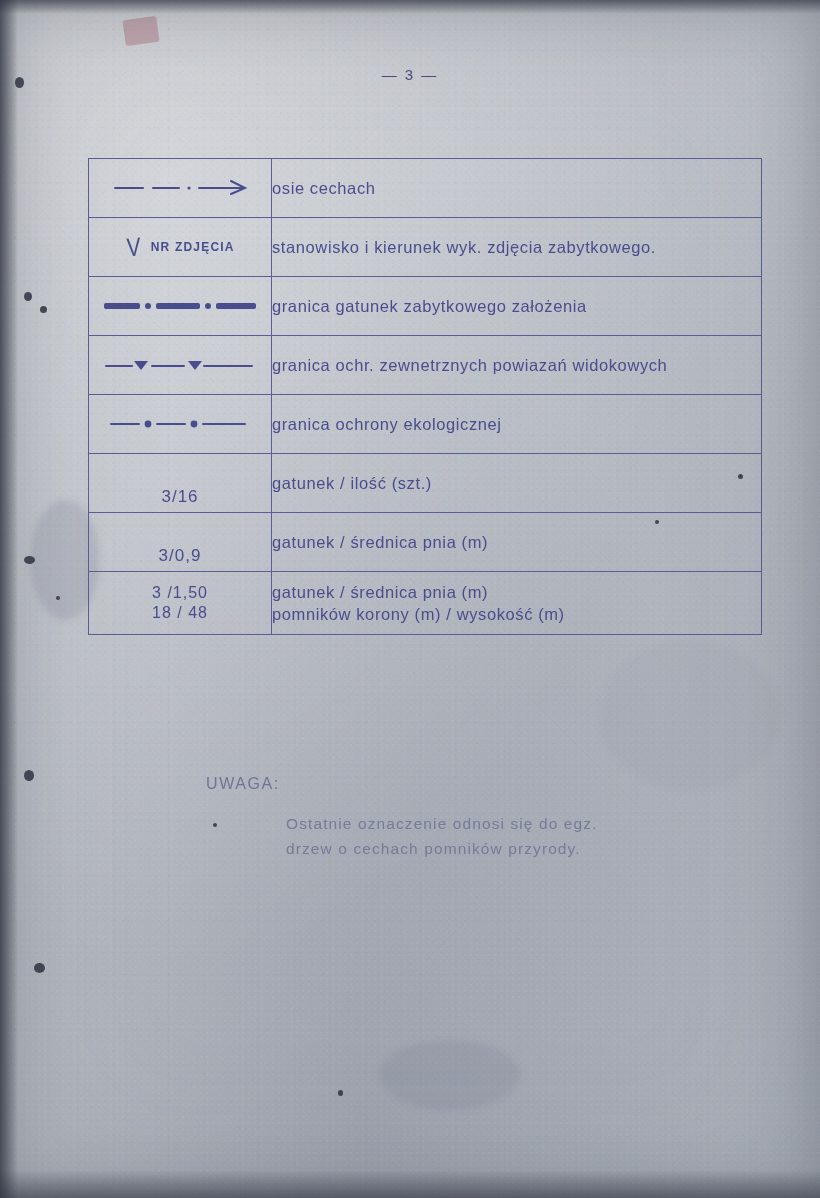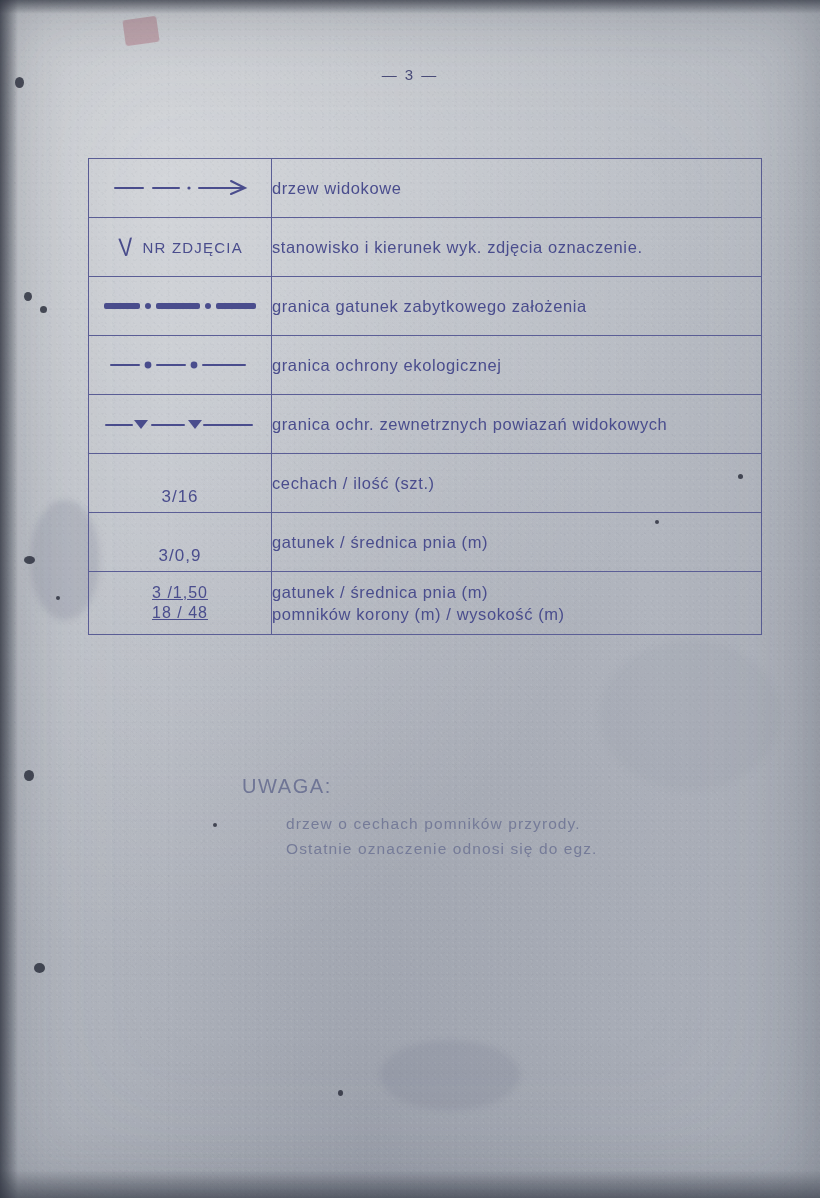--- a/index.html
+++ b/index.html
@@ -110,48 +110,47 @@
     font-size: 17px;
     color: #4a4d8d;
     letter-spacing: 1px;
     margin-top: 28px;
   }
   .fracwrap {
     text-align: left;
     line-height: 1.25;
     font-size: 16px;
     color: #4a4d8d;
-    text-decoration: underline;
   }
   .fracwrap .ln1 { display:block; letter-spacing:1px; }
   .fracwrap .ln2 { display:block; letter-spacing:1px; }
 
   
   .photo-sym { display:flex; align-items:center; gap:8px; }
   .photo-sym .vmark {
     font-size: 26px;
     line-height: 1;
     color: #4a4d8d;
     transform: scaleX(.8) rotate(-4deg);
   }
   .photo-sym .small {
-    font-size: 15px;
+    font-size: 12px;
     letter-spacing: 1.2px;
     color: #4a4d8d;
+    font-weight: bold;
   }
 
   
   #note {
     position: absolute;
     left: 206px;
     top: 775px;
     color: #6f7595;
-    font-size: 20px;
+    font-size: 16px;
     letter-spacing: 1.6px;
-    margin-left: 36px;
   }
   #note-body {
     position: absolute;
     left: 286px;
     top: 812px;
     color: #757b98;
     font-size: 15.5px;
     letter-spacing: 1.1px;
     line-height: 1.6;
   }
@@ -214,33 +213,33 @@
               <g stroke="#4a4d8d" stroke-width="2" fill="none" stroke-linecap="round">
                 <line x1="10" y1="12" x2="38" y2="12"></line>
                 <line x1="48" y1="12" x2="74" y2="12"></line>
                 <circle cx="84" cy="12" r="1.6" fill="#4a4d8d" stroke="none"></circle>
                 <line x1="94" y1="12" x2="138" y2="12"></line>
                 <polyline points="126,5 140,12 126,18"></polyline>
               </g>
             </svg>
           </div>
         </td>
-        <td class="desc">drzew widokowe</td>
+        <td class="desc">osie cechach</td>
       </tr>
 
       <tr>
         <td class="sym">
           <div class="symwrap">
             <div class="photo-sym">
               <span class="vmark">V</span>
               <span class="small">NR ZDJĘCIA</span>
             </div>
           </div>
         </td>
-        <td class="desc">stanowisko i kierunek wyk. zdjęcia oznaczenie.</td>
+        <td class="desc">stanowisko i kierunek wyk. zdjęcia zabytkowego.</td>
       </tr>
 
       <tr>
         <td class="sym">
           <div class="symwrap">
             <svg width="160" height="16" viewBox="0 0 160 16">
               <g fill="#4a4d8d">
                 <rect x="4" y="5" width="36" height="6" rx="2"></rect>
                 <circle cx="48" cy="8" r="3"></circle>
                 <rect x="56" y="5" width="44" height="6" rx="2"></rect>
@@ -249,58 +248,58 @@
               </g>
             </svg>
           </div>
         </td>
         <td class="desc">granica gatunek zabytkowego założenia</td>
       </tr>
 
       <tr>
         <td class="sym">
           <div class="symwrap">
+            <svg width="160" height="20" viewBox="0 0 160 20">
+              <g stroke="#4a4d8d" stroke-width="2" fill="none" stroke-linecap="round">
+                <line x1="6" y1="11" x2="32" y2="11"></line>
+                <line x1="52" y1="11" x2="84" y2="11"></line>
+                <line x1="104" y1="11" x2="152" y2="11"></line>
+              </g>
+              <polygon points="34,6 48,6 41,15" fill="#4a4d8d"></polygon>
+              <polygon points="88,6 102,6 95,15" fill="#4a4d8d"></polygon>
+            </svg>
+          </div>
+        </td>
+        <td class="desc">granica ochr. zewnetrznych powiazań widokowych</td>
+      </tr>
+
+      <tr>
+        <td class="sym">
+          <div class="symwrap">
             <svg width="150" height="16" viewBox="0 0 150 16">
               <g stroke="#4a4d8d" stroke-width="2" fill="none" stroke-linecap="round">
                 <line x1="6" y1="8" x2="34" y2="8"></line>
                 <line x1="52" y1="8" x2="80" y2="8"></line>
                 <line x1="98" y1="8" x2="140" y2="8"></line>
               </g>
               <circle cx="43" cy="8" r="3.4" fill="#4a4d8d"></circle>
               <circle cx="89" cy="8" r="3.4" fill="#4a4d8d"></circle>
             </svg>
           </div>
         </td>
         <td class="desc">granica ochrony ekologicznej</td>
       </tr>
 
       <tr>
         <td class="sym">
           <div class="symwrap">
-            <svg width="160" height="20" viewBox="0 0 160 20">
-              <g stroke="#4a4d8d" stroke-width="2" fill="none" stroke-linecap="round">
-                <line x1="6" y1="11" x2="32" y2="11"></line>
-                <line x1="52" y1="11" x2="84" y2="11"></line>
-                <line x1="104" y1="11" x2="152" y2="11"></line>
-              </g>
-              <polygon points="34,6 48,6 41,15" fill="#4a4d8d"></polygon>
-              <polygon points="88,6 102,6 95,15" fill="#4a4d8d"></polygon>
-            </svg>
-          </div>
-        </td>
-        <td class="desc">granica ochr. zewnetrznych powiazań widokowych</td>
-      </tr>
-
-      <tr>
-        <td class="sym">
-          <div class="symwrap">
             <span class="num">3/16</span>
           </div>
         </td>
-        <td class="desc">cechach / ilość (szt.)</td>
+        <td class="desc">gatunek / ilość (szt.)</td>
       </tr>
 
       <tr>
         <td class="sym">
           <div class="symwrap">
             <span class="num">3/0,9</span>
           </div>
         </td>
         <td class="desc">gatunek / średnica pnia (m)</td>
       </tr>
@@ -318,18 +317,18 @@
           <span class="d2">gatunek / średnica pnia (m)</span>
           <span class="d2">pomników korony (m) / wysokość (m)</span>
         </td>
       </tr>
 
     </tbody>
   </table>
 
   <div id="note">UWAGA:</div>
   <div id="note-body">
+    <div>Ostatnie oznaczenie odnosi się do egz.</div>
     <div>drzew o cechach pomników przyrody.</div>
-    <div>Ostatnie oznaczenie odnosi się do egz.</div>
   </div>
 
   <div id="vignette"></div>
 </div>
 
 </body></html>

